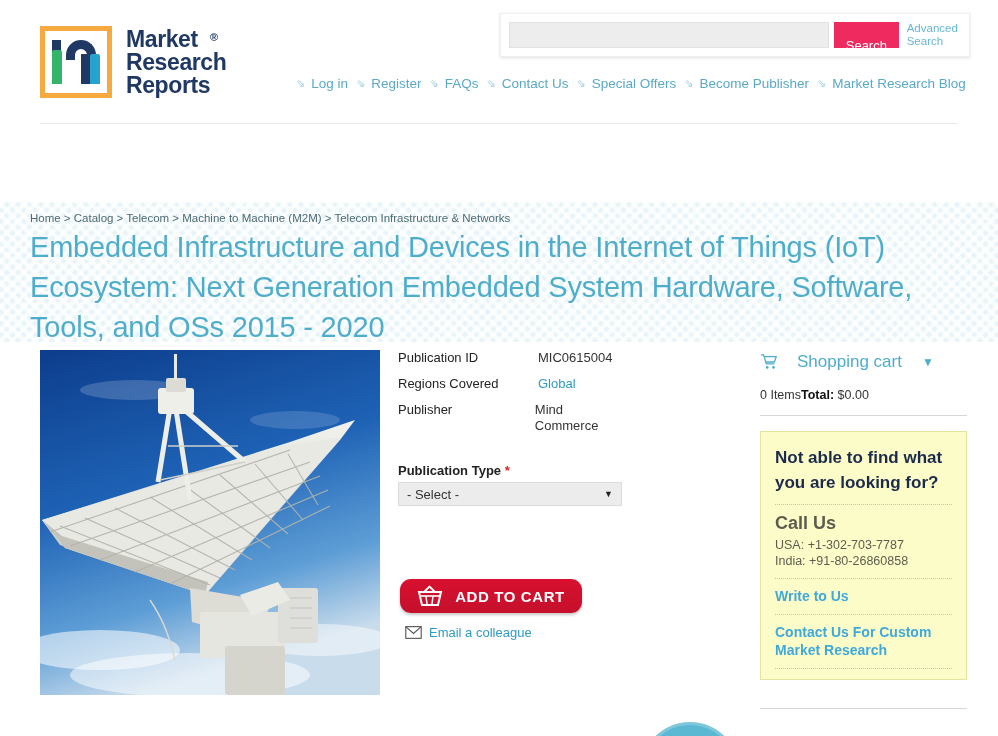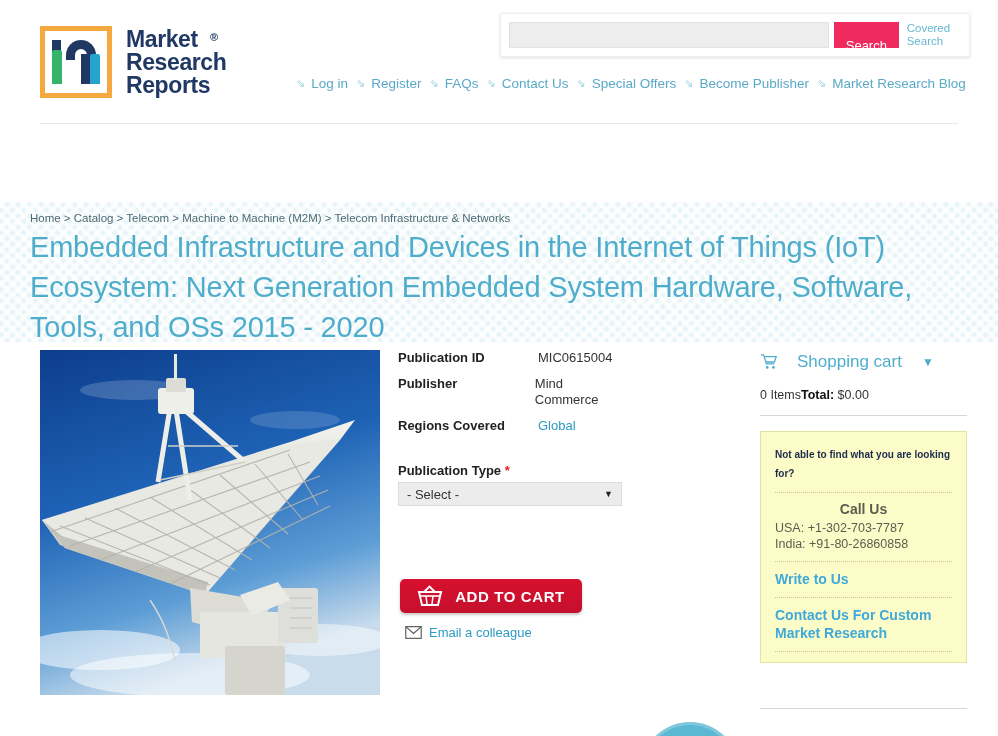--- a/index.html
+++ b/index.html
@@ -110,39 +110,39 @@
 
   
   .prod-img {
     position:absolute; left:40px; top:8px; width:340px; height:345px;
     overflow:hidden; background:#0b4a8f;
   }
 
   
   .info-table { position:absolute; left:398px; top:8px; width:230px; font-size:13px; }
   .info-row { display:flex; margin-bottom:10px; line-height:16px; }
-  .info-label { width:140px; font-weight:bold; color:#222; }
+  .info-label { width:140px; font-weight:normal; color:#222; }
   .info-value { color:#333; }
   .info-value.link { color:#2e9bc4; cursor:pointer; }
 
   .pubtype-label { position:absolute; left:398px; top:121px; font-size:13px; font-weight:bold; color:#222; }
   .req-star { color:#e81f1f; font-size:13px; }
   .pub-select {
     position:absolute; left:398px; top:140px; width:224px; height:24px;
     background:#ececec; border:1px solid #dcdcdc; font-size:13px; color:#333;
     display:flex; align-items:center; padding:0 8px; cursor:pointer;
     font-family:"Liberation Sans",sans-serif;
     gap:12px;
   }
   .pub-select .sel-caret { margin-left:auto; font-size:9px; color:#222; }
 
   .add-cart-btn {
     position:absolute; left:400px; top:579px; width:182px; height:34px;
     background: linear-gradient(180deg,#d8102f 0%, #c5102c 100%);
-    border-radius:5px; color:#fff; display:flex; align-items:center;
+    border-radius:11px; color:#fff; display:flex; align-items:center;
     justify-content:center; font-size:15px; font-weight:bold; letter-spacing:0.6px;
     cursor:pointer; box-shadow:0 2px 3px rgba(0,0,0,0.22);
   }
   .add-cart-btn .basket { margin-right:12px; }
 
   .email-link {
     position:absolute; left:405px; top:625px; display:flex; align-items:center;
     font-size:13px; color:#2e9bc4; cursor:pointer;
   }
   .email-link span.txt { margin-left:7px; }
@@ -162,23 +162,23 @@
   .cart-head .ch-text { margin-left:7px; }
   .cart-head .ch-caret { margin-left:8px; font-size:12px; color:#4fadcc; }
   .cart-summary { margin-top:16px; font-size:12.5px; color:#333; }
   .cart-summary b { color:#111; }
   .cart-rule { margin-top:13px; height:1px; background:#d7d7d7; width:207px; }
 
   .help-box {
     margin-top:15px; width:207px; background:#fcfcc9; border:1px solid #e4e4a0;
     padding:13px 14px 10px 14px;
   }
-  .help-title { font-size:10px; font-weight:bold; color:#1b2a4a; line-height:19px; }
+  .help-title { font-size:17px; font-weight:bold; color:#1b2a4a; line-height:25px; }
   .help-sep { border-top:1px dotted #c9c98e; margin:9px 0 8px 0; }
-  .help-sub { font-size:14px; font-weight:bold; color:#5d5d4f; margin-bottom:3px;text-align:center; }
+  .help-sub { font-size:18px; font-weight:bold; color:#5d5d4f; margin-bottom:3px; }
   .help-line { font-size:12.5px; color:#5d5d4f; line-height:16px; }
   .help-link { font-size:14px; font-weight:bold; color:#3fa9da; cursor:pointer; line-height:18px; }
 
   .bottom-rule { position:absolute; left:760px; top:708px; width:207px; height:1px; background:#d7d7d7; }
 </style>
 </head>
 <body>
 
 <div class="page">
 
@@ -198,21 +198,21 @@
         <div>Market</div>
         <div>Research</div>
         <div>Reports</div>
         <span class="logo-reg" style="left:84px; top:-2px;">®</span>
       </div>
     </div>
 
     <div class="search-box">
       <input class="search-input" type="text" placeholder="" style="">
       <button class="search-btn">Search</button>
-      <div class="adv-search">Covered Search</div>
+      <div class="adv-search">Advanced Search</div>
     </div>
 
     <div class="util-nav">
       <span class="util-arrow">⇘</span>
       <a href="#">Log in</a>
       <span class="util-arrow">⇘</span>
       <a href="#">Register</a>
       <span class="util-arrow">⇘</span>
       <a href="#">FAQs</a>
       <span class="util-arrow">⇘</span>
@@ -337,26 +337,26 @@
         </g>
       </svg>
     </div>
 
     <div class="info-table">
       <div class="info-row">
         <div class="info-label">Publication ID</div>
         <div class="info-value">MIC0615004</div>
       </div>
       <div class="info-row">
+        <div class="info-label">Regions Covered</div>
+        <div class="info-value link">Global</div>
+      </div>
+      <div class="info-row">
         <div class="info-label">Publisher</div>
         <div class="info-value">Mind Commerce</div>
-      </div>
-      <div class="info-row">
-        <div class="info-label">Regions Covered</div>
-        <div class="info-value link">Global</div>
       </div>
     </div>
 
     <div class="pubtype-label">
       <span>Publication Type</span>
       <span class="req-star">*</span>
     </div>
 
     <div class="pub-select">
       <span>- Select -</span>

